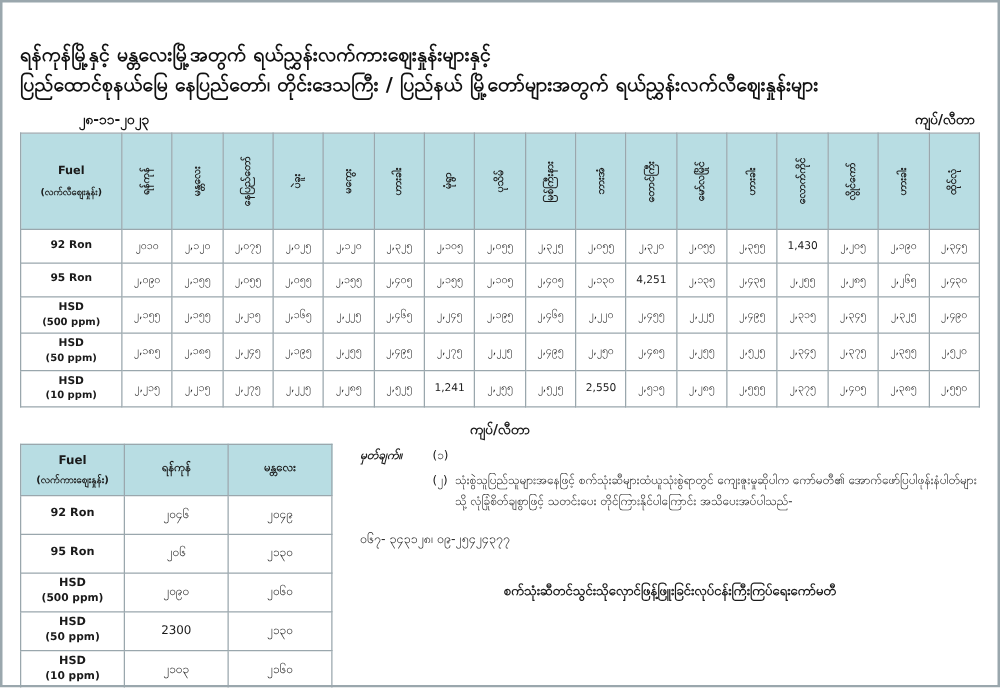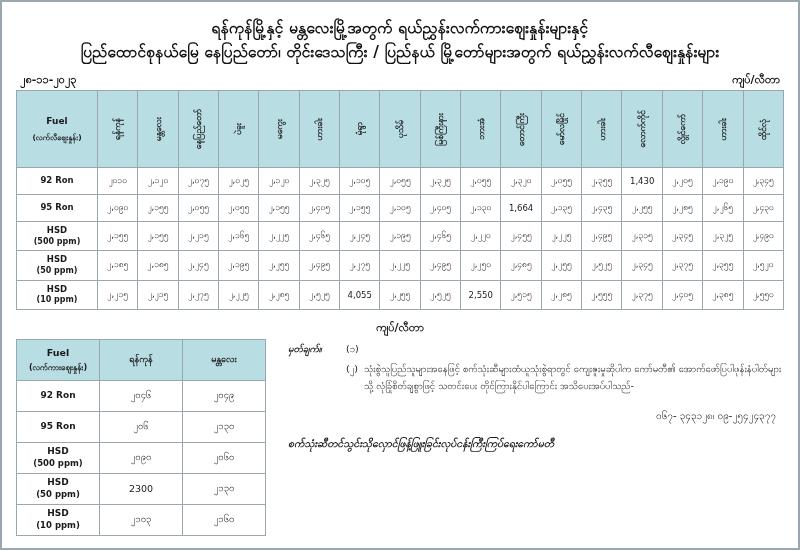--- a/index.html
+++ b/index.html
@@ -17,38 +17,39 @@
   .page {
     position: relative;
     width: 800px;
     height: 550px;
     box-sizing: border-box;
     border: 2px solid #9aa7ad;
     background: #ffffff;
     padding: 8px 14px;
   }
   .title-block {
-    text-align: center;
-    margin-top: 6px;
+    text-align: left;
+    margin-top: 22px;
   }
   .title-line {
     font-size: 15.5px;
     font-weight: bold;
     letter-spacing: 0.2px;
     line-height: 1.55;
     color: #111;
   }
   .meta-row {
     display: flex;
     justify-content: space-between;
     align-items: flex-start;
     margin-top: 8px;
     padding: 0 4px 2px 4px;
     font-size: 11px;
     font-weight: bold;
+    margin-left: 43px;
   }
   .meta-date { color: #111; }
   .meta-unit { color: #111; }
 
   table.main {
     width: 100%;
     border-collapse: collapse;
     table-layout: fixed;
     font-size: 8px;
   }
@@ -153,31 +154,30 @@
   }
   .note-label {
     font-weight: bold;
     white-space: nowrap;
     min-width: 52px;
     font-style: italic;
   }
   .note-num { white-space: nowrap; }
   .note-text { flex: 1; }
   .phones {
-    text-align: right;
     margin-top: 12px;
     font-size: 10px;
     line-height: 1.7;
     padding-right: 8px;
   }
   .footer-org {
+    text-align: center;
     font-weight: bold;
     font-size: 10.5px;
-    margin-top: 10px;
-    font-style: italic;
+    margin-top: 24px;
   }
 </style>
 </head>
 <body>
 
 <div class="page">
 
   <div class="title-block">
     <div class="title-line">ရန်ကုန်မြို့နှင့် မန္တလေးမြို့အတွက် ရယ်ညွှန်းလက်ကားဈေးနှုန်းများနှင့်</div>
     <div class="title-line">ပြည်ထောင်စုနယ်မြေ နေပြည်တော်၊ တိုင်းဒေသကြီး / ပြည်နယ် မြို့တော်များအတွက် ရယ်ညွှန်းလက်လီဈေးနှုန်းများ</div>
@@ -280,21 +280,21 @@
         <td class="val">၂,၀၉၀</td>
         <td class="val">၂,၁၅၅</td>
         <td class="val">၂,၀၅၅</td>
         <td class="val">၂,၀၅၅</td>
         <td class="val">၂,၁၅၅</td>
         <td class="val">၂,၄၀၅</td>
         <td class="val">၂,၁၅၅</td>
         <td class="val">၂,၁၀၅</td>
         <td class="val">၂,၄၀၅</td>
         <td class="val">၂,၁၃၀</td>
-        <td class="val">1,664</td>
+        <td class="val">4,251</td>
         <td class="val">၂,၁၃၅</td>
         <td class="val">၂,၄၃၅</td>
         <td class="val">၂,၂၅၅</td>
         <td class="val">၂,၂၈၅</td>
         <td class="val">၂,၂၆၅</td>
         <td class="val">၂,၄၃၀</td>
       </tr>
       <tr>
         <td class="rowhead">
           <span>HSD</span>
@@ -345,21 +345,21 @@
         <td class="rowhead">
           <span>HSD</span>
           <span class="sub">(10 ppm)</span>
         </td>
         <td class="val">၂,၂၁၅</td>
         <td class="val">၂,၂၁၅</td>
         <td class="val">၂,၂၇၅</td>
         <td class="val">၂,၂၂၅</td>
         <td class="val">၂,၂၈၅</td>
         <td class="val">၂,၅၂၅</td>
-        <td class="val">4,055</td>
+        <td class="val">1,241</td>
         <td class="val">၂,၂၅၅</td>
         <td class="val">၂,၅၂၅</td>
         <td class="val">2,550</td>
         <td class="val">၂,၅၁၅</td>
         <td class="val">၂,၂၈၅</td>
         <td class="val">၂,၅၅၅</td>
         <td class="val">၂,၃၇၅</td>
         <td class="val">၂,၄၀၅</td>
         <td class="val">၂,၃၈၅</td>
         <td class="val">၂,၅၅၀</td>

